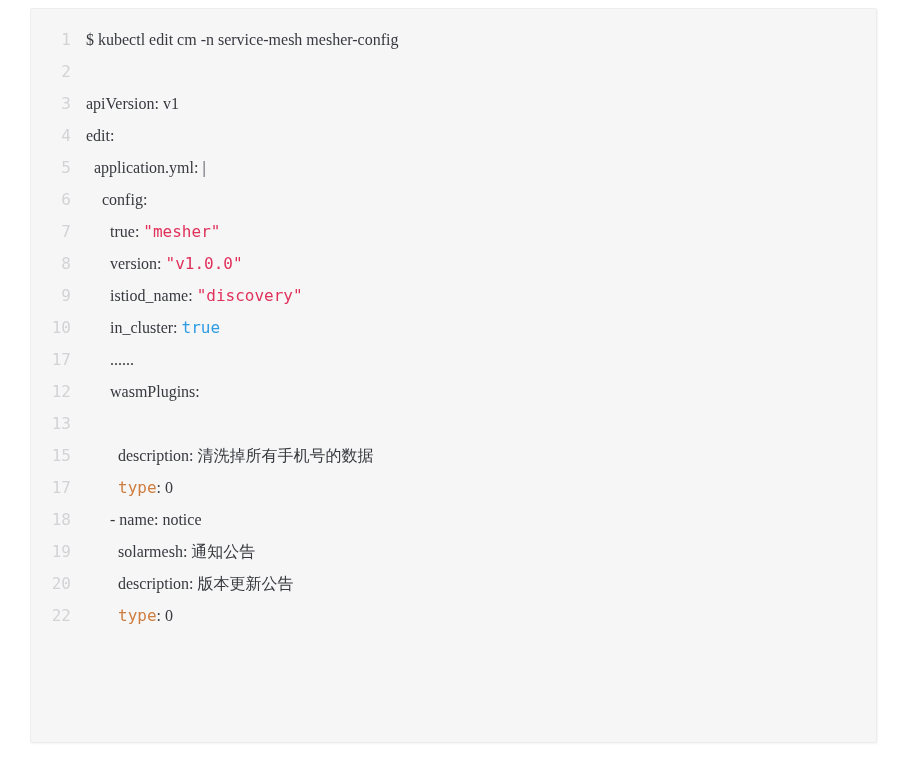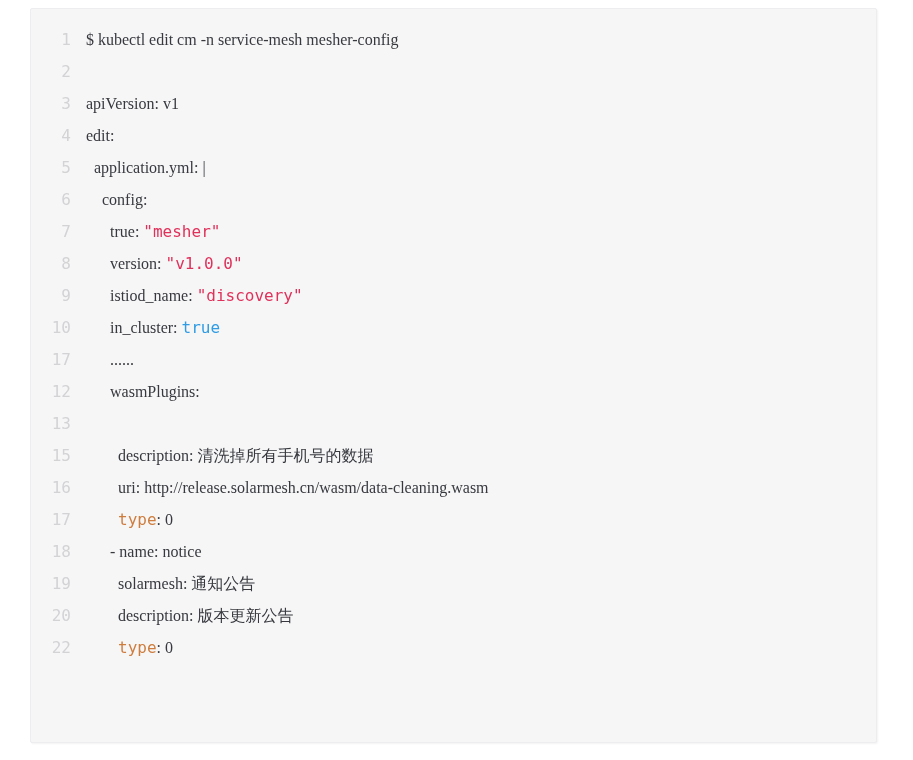--- a/index.html
+++ b/index.html
@@ -100,24 +100,20 @@
         <span class="code"><span class="seg-plain">      wasmPlugins:</span></span>
       </div>
       <div class="code-line">
         <span class="ln">13</span>
       </div>
       <div class="code-line">
         <span class="ln">15</span>
         <span class="code"><span class="seg-plain">        description: 清洗掉所有手机号的数据</span></span>
       </div>
       <div class="code-line">
-        <span class="ln">16</span>
-        <span class="code"><span class="seg-plain">        uri: http://release.solarmesh.cn/wasm/data-cleaning.wasm</span></span>
-      </div>
-      <div class="code-line">
         <span class="ln">17</span>
         <span class="code"><span class="seg-plain">        </span><span class="seg-keyword">type</span><span class="seg-plain">: 0</span></span>
       </div>
       <div class="code-line">
         <span class="ln">18</span>
         <span class="code"><span class="seg-plain">      - name: notice</span></span>
       </div>
       <div class="code-line">
         <span class="ln">19</span>
         <span class="code"><span class="seg-plain">        solarmesh: 通知公告</span></span>

